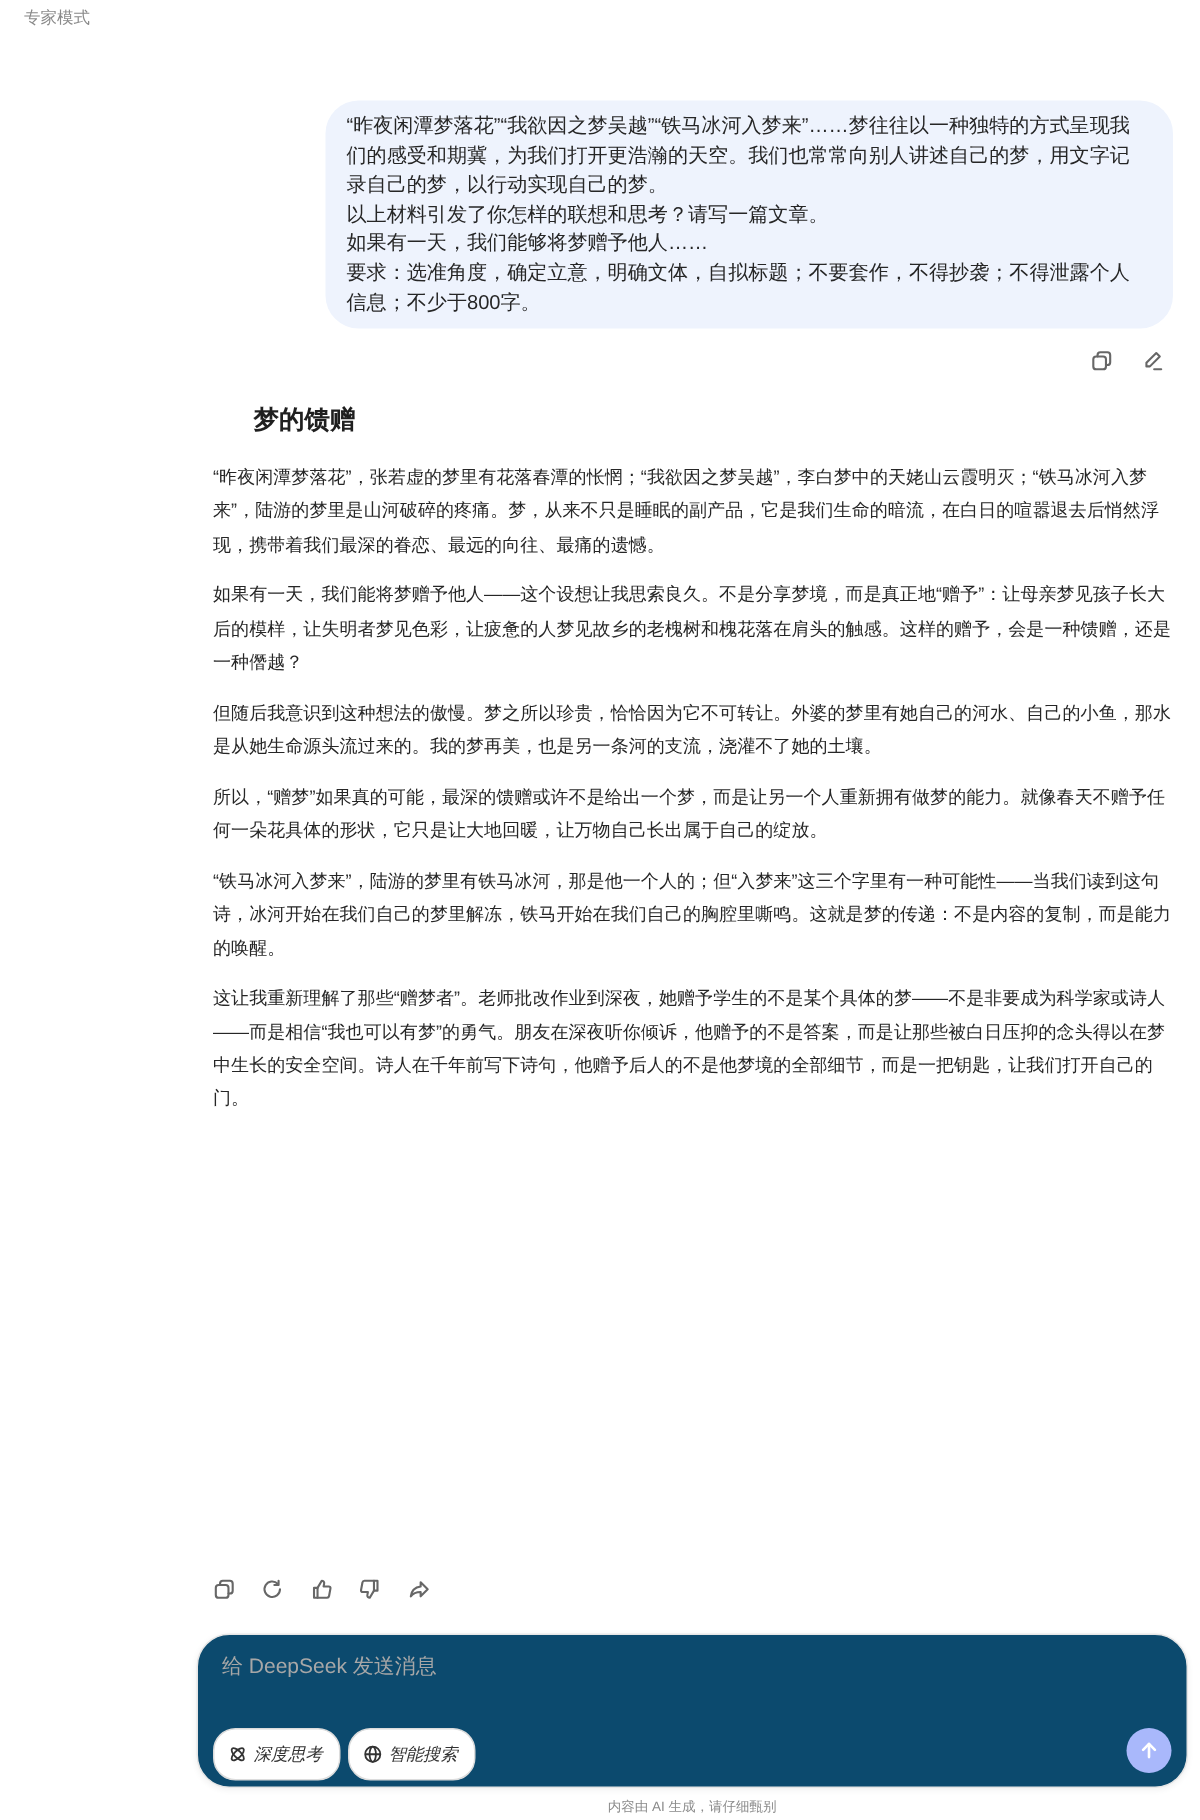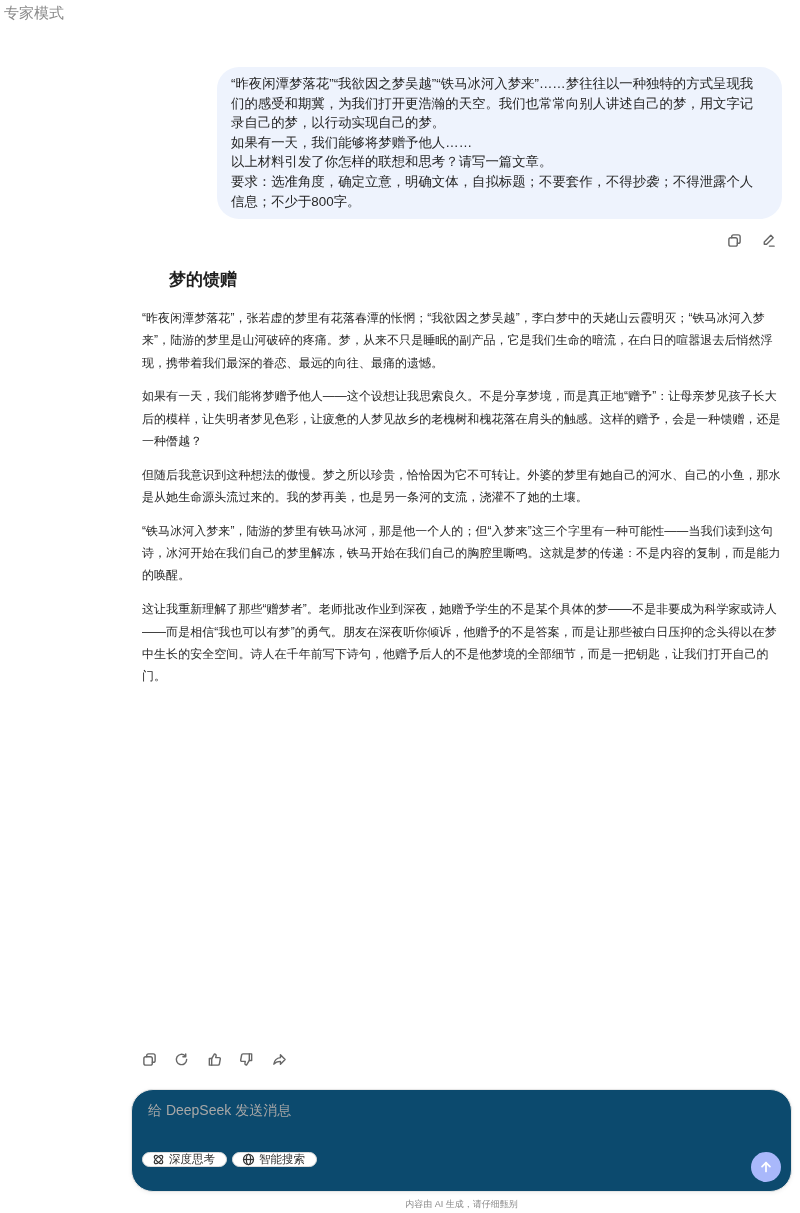--- a/index.html
+++ b/index.html
@@ -2,22 +2,22 @@
 <html><head>
 <meta charset="utf-8">
 <style>
   * { box-sizing: border-box; margin: 0; padding: 0; }
   html, body {
     width: 800px; height: 1213px; background: #ffffff;
     font-family: "Liberation Sans", "DejaVu Sans", sans-serif;
     color: #262626; overflow: hidden;
   }
   .mode-label {
-    position: absolute; left: 4px; top: 4px;
-    font-size: 15px; color: #8a8a8a;
+    position: absolute; left: 16px; top: 4px;
+    font-size: 11px; color: #8a8a8a;
   }
   .user-bubble {
     position: absolute; left: 217px; top: 67px; width: 565px;
     background: #eef3fd; border-radius: 22px;
     padding: 7px 18px 8px 14px;
     font-size: 13.4px; line-height: 19.6px; color: #262626;
   }
   .user-bubble p { white-space: pre-wrap; }
   .user-actions {
     position: absolute; top: 232px; left: 726px;
@@ -49,24 +49,24 @@
     border: 1px solid #e6e6e6; border-radius: 22px; background: #0c4a6e;
     box-shadow: 0 1px 4px rgba(0,0,0,0.06);
   }
   .composer-input {
     position: absolute; left: 16px; top: 12px; width: 600px;
     font-size: 14px; color: #a7a7a7; border: none; outline: none; background: transparent;
     font-family: "Liberation Sans", "DejaVu Sans", sans-serif;
   }
   .composer-input::placeholder { color: #a7a7a7; }
   .chip {
-    position: absolute; top: 62px; height: 15px;
+    position: absolute; top: 62px; height: 35px;
     border: 1px solid #dcdcdc; border-radius: 15px; background: #fff;
     display: flex; align-items: center; padding: 0 11px 0 9px; gap: 4px;
-    font-size: 11.5px; color: #333; cursor: pointer;
+    font-size: 11.5px; color: #333; cursor: pointer; font-style: italic;
   }
   .chip svg { width: 13px; height: 13px; stroke: #333; fill: none; stroke-width: 1.5; }
   .chip-deep { left: 10px; }
   .chip-search { left: 100px; }
   .send-btn {
     position: absolute; right: 10px; top: 62px; width: 30px; height: 30px;
     border-radius: 50%; background: #a9b8fb;
     display: flex; align-items: center; justify-content: center; cursor: pointer;
   }
   .send-btn svg { width: 14px; height: 14px; stroke: #fff; fill: none; stroke-width: 2; stroke-linecap: round; stroke-linejoin: round; }
@@ -75,22 +75,22 @@
     font-size: 9px; color: #8a8a8a;
   }
 </style>
 </head>
 <body>
 
 <div class="mode-label">专家模式</div>
 
 <div class="user-bubble">
   <p>“昨夜闲潭梦落花”“我欲因之梦吴越”“铁马冰河入梦来”……梦往往以一种独特的方式呈现我们的感受和期冀，为我们打开更浩瀚的天空。我们也常常向别人讲述自己的梦，用文字记录自己的梦，以行动实现自己的梦。</p>
+  <p>以上材料引发了你怎样的联想和思考？请写一篇文章。</p>
   <p>如果有一天，我们能够将梦赠予他人……</p>
-  <p>以上材料引发了你怎样的联想和思考？请写一篇文章。</p>
   <p>要求：选准角度，确定立意，明确文体，自拟标题；不要套作，不得抄袭；不得泄露个人信息；不少于800字。</p>
 </div>
 
 <div class="user-actions">
   <div class="icon-btn">
     <svg viewBox="0 0 16 16">
         <rect x="2" y="5" width="9" height="9" rx="2"></rect>
         <path d="M5 5V4a2 2 0 0 1 2-2h5a2 2 0 0 1 2 2v5a2 2 0 0 1-2 2h-1"></path>
       </svg>
   </div>
@@ -100,20 +100,21 @@
         <path d="M9 14h5"></path>
       </svg>
   </div>
 </div>
 
 <div class="answer">
   <h1>梦的馈赠</h1>
   <p>“昨夜闲潭梦落花”，张若虚的梦里有花落春潭的怅惘；“我欲因之梦吴越”，李白梦中的天姥山云霞明灭；“铁马冰河入梦来”，陆游的梦里是山河破碎的疼痛。梦，从来不只是睡眠的副产品，它是我们生命的暗流，在白日的喧嚣退去后悄然浮现，携带着我们最深的眷恋、最远的向往、最痛的遗憾。</p>
   <p>如果有一天，我们能将梦赠予他人——这个设想让我思索良久。不是分享梦境，而是真正地“赠予”：让母亲梦见孩子长大后的模样，让失明者梦见色彩，让疲惫的人梦见故乡的老槐树和槐花落在肩头的触感。这样的赠予，会是一种馈赠，还是一种僭越？</p>
   <p>但随后我意识到这种想法的傲慢。梦之所以珍贵，恰恰因为它不可转让。外婆的梦里有她自己的河水、自己的小鱼，那水是从她生命源头流过来的。我的梦再美，也是另一条河的支流，浇灌不了她的土壤。</p>
+  <p>所以，“赠梦”如果真的可能，最深的馈赠或许不是给出一个梦，而是让另一个人重新拥有做梦的能力。就像春天不赠予任何一朵花具体的形状，它只是让大地回暖，让万物自己长出属于自己的绽放。</p>
   <p>“铁马冰河入梦来”，陆游的梦里有铁马冰河，那是他一个人的；但“入梦来”这三个字里有一种可能性——当我们读到这句诗，冰河开始在我们自己的梦里解冻，铁马开始在我们自己的胸腔里嘶鸣。这就是梦的传递：不是内容的复制，而是能力的唤醒。</p>
   <p>这让我重新理解了那些“赠梦者”。老师批改作业到深夜，她赠予学生的不是某个具体的梦——不是非要成为科学家或诗人——而是相信“我也可以有梦”的勇气。朋友在深夜听你倾诉，他赠予的不是答案，而是让那些被白日压抑的念头得以在梦中生长的安全空间。诗人在千年前写下诗句，他赠予后人的不是他梦境的全部细节，而是一把钥匙，让我们打开自己的门。</p>
 </div>
 
 <div class="answer-actions">
   <div class="icon-btn">
     <svg viewBox="0 0 16 16">
         <rect x="2" y="5" width="9" height="9" rx="2"></rect>
         <path d="M5 5V4a2 2 0 0 1 2-2h5a2 2 0 0 1 2 2v5a2 2 0 0 1-2 2h-1"></path>
       </svg>

